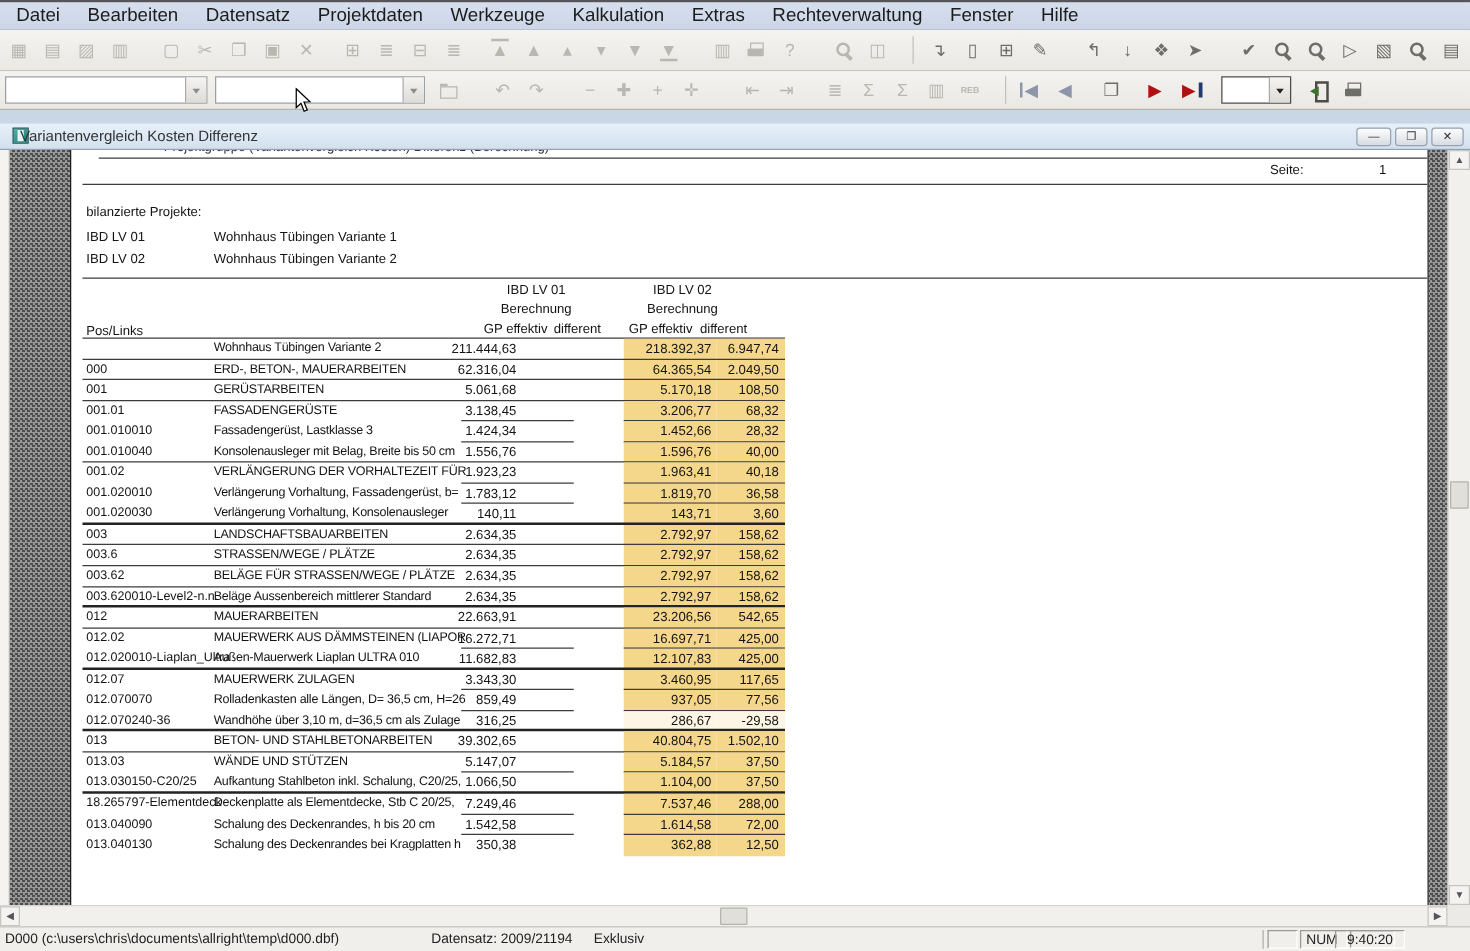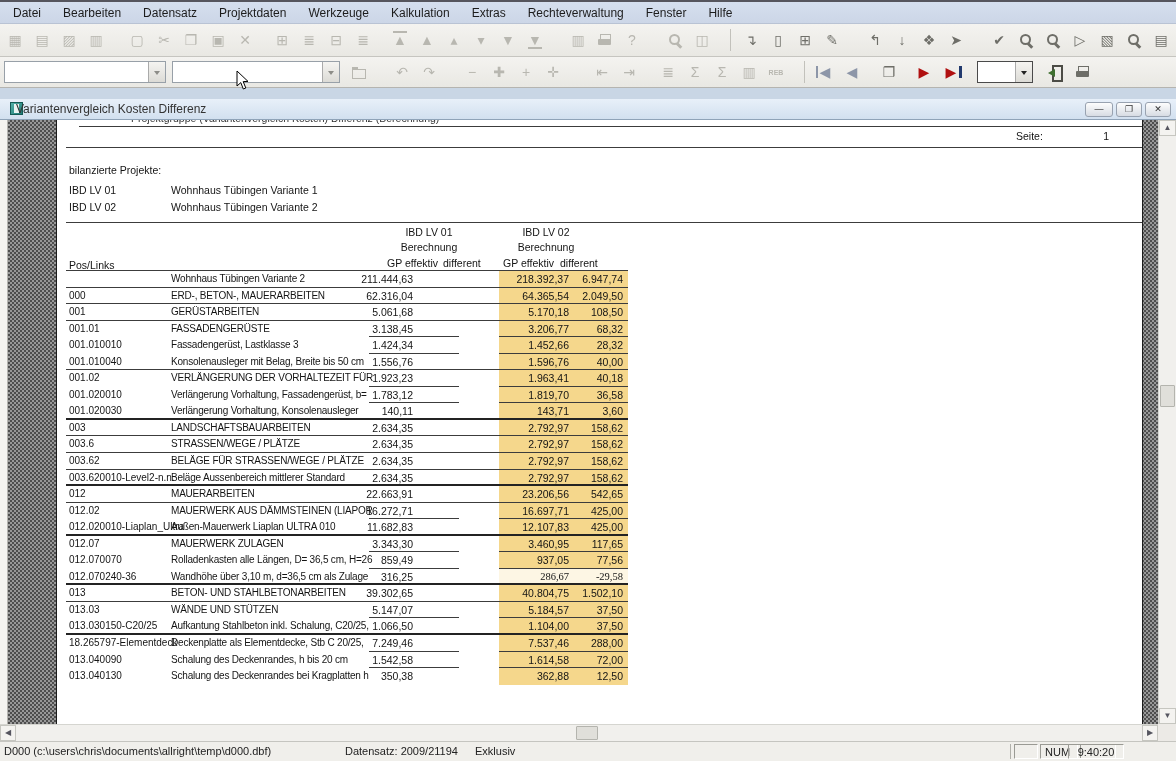--- a/index.html
+++ b/index.html
@@ -6,21 +6,21 @@
   html,body { width:1176px; height:761px; overflow:hidden; }
   body { font-family:"Liberation Sans", sans-serif; background:#e8e8e4; }
   .app { position:relative; width:1176px; height:761px; background:#f0efeb; }
 
   
   .top-edge { height:2px; background:#55555d; }
 
   
   .menubar { height:22px; display:flex; align-items:center; padding-left:2px;
     background:linear-gradient(#dde5f2,#ccd6e7); border-bottom:1px solid #b9c3d4; }
-  .menu-item { padding:2px 11px; font-size:12px; color:#1c1c1c; cursor:default; }
+  .menu-item { padding:2px 11px; font-size:15px; color:#1c1c1c; cursor:default; }
 
   
   .toolbar1 { height:33px; display:flex; align-items:center;
     background:linear-gradient(#f4f3f0,#e9e8e3); border-bottom:1px solid #c6c5c0; }
   .toolbar2 { height:31px; display:flex; align-items:center;
     background:linear-gradient(#f4f3f0,#e9e8e3); border-bottom:1px solid #b5b4b0; position:relative; }
   .tb-strip { display:flex; align-items:center; }
   .tb-group { display:flex; align-items:center; }
   .tb-group.tb-sep { border-left:1px solid #c2c1bb; padding-left:9px; }
   .tb-btn { position:relative; display:inline-flex; width:22px; height:22px; align-items:center;
@@ -82,21 +82,21 @@
 
   
   .rows { position:absolute; left:0; top:151px; width:100%; }
   .row { position:relative; height:16.55px; }
   .cell { position:absolute; top:0; height:100%; line-height:16.5px; font-size:10px; white-space:nowrap; }
   .c-pos  { left:12px; }
   .c-text { left:114px; letter-spacing:-0.2px; }
   .c-v1 { left:256px; width:100px; text-align:right; font-size:10.5px; }
   .c-v2 { left:442px; width:74px; padding-right:4px; text-align:right; font-size:10.5px; background:var(--hl,#f5d78c); }
   .c-d  { left:516px; width:55px; padding-right:5px; text-align:right; font-size:10.5px; background:var(--hl,#f5d78c); }
-  .row.no-hl .c-v2, .row.no-hl .c-d { background:var(--hl-pale,#fdf6e4);font-family:Liberation Serif, serif; }
+  .row.no-hl .c-v2, .row.no-hl .c-d { background:var(--hl-pale,#fdf6e4); }
   .row.sep-full::after, .row.sep-full2::after { content:''; position:absolute; left:9px; width:562px; bottom:0; border-bottom:1px solid #3c3c3c; }
   .row.sep-full2::after { border-bottom:2px solid #232323; }
   .row.sep-num::before { content:''; position:absolute; left:312px; width:90px; bottom:0; border-bottom:1px solid #3c3c3c; }
   .row.sep-num::after  { content:''; position:absolute; left:442px; width:129px; bottom:0; border-bottom:1px solid #3c3c3c; }
 
   
   .vscroll { position:absolute; left:1158px; top:0; width:18px; height:604px; background:#f1f0ed; border-left:1px solid #d5d5d0; }
   .hscroll { position:absolute; left:0; top:604px; width:1158px; height:17px; background:#f1f0ed; border-top:1px solid #d5d5d0; }
   .corner { position:absolute; left:1158px; top:604px; width:18px; height:17px; background:#eceae6; }
   .sb-btn { position:absolute; background:#f4f3f0; border:1px solid #c6c6c0; color:#55555f;

